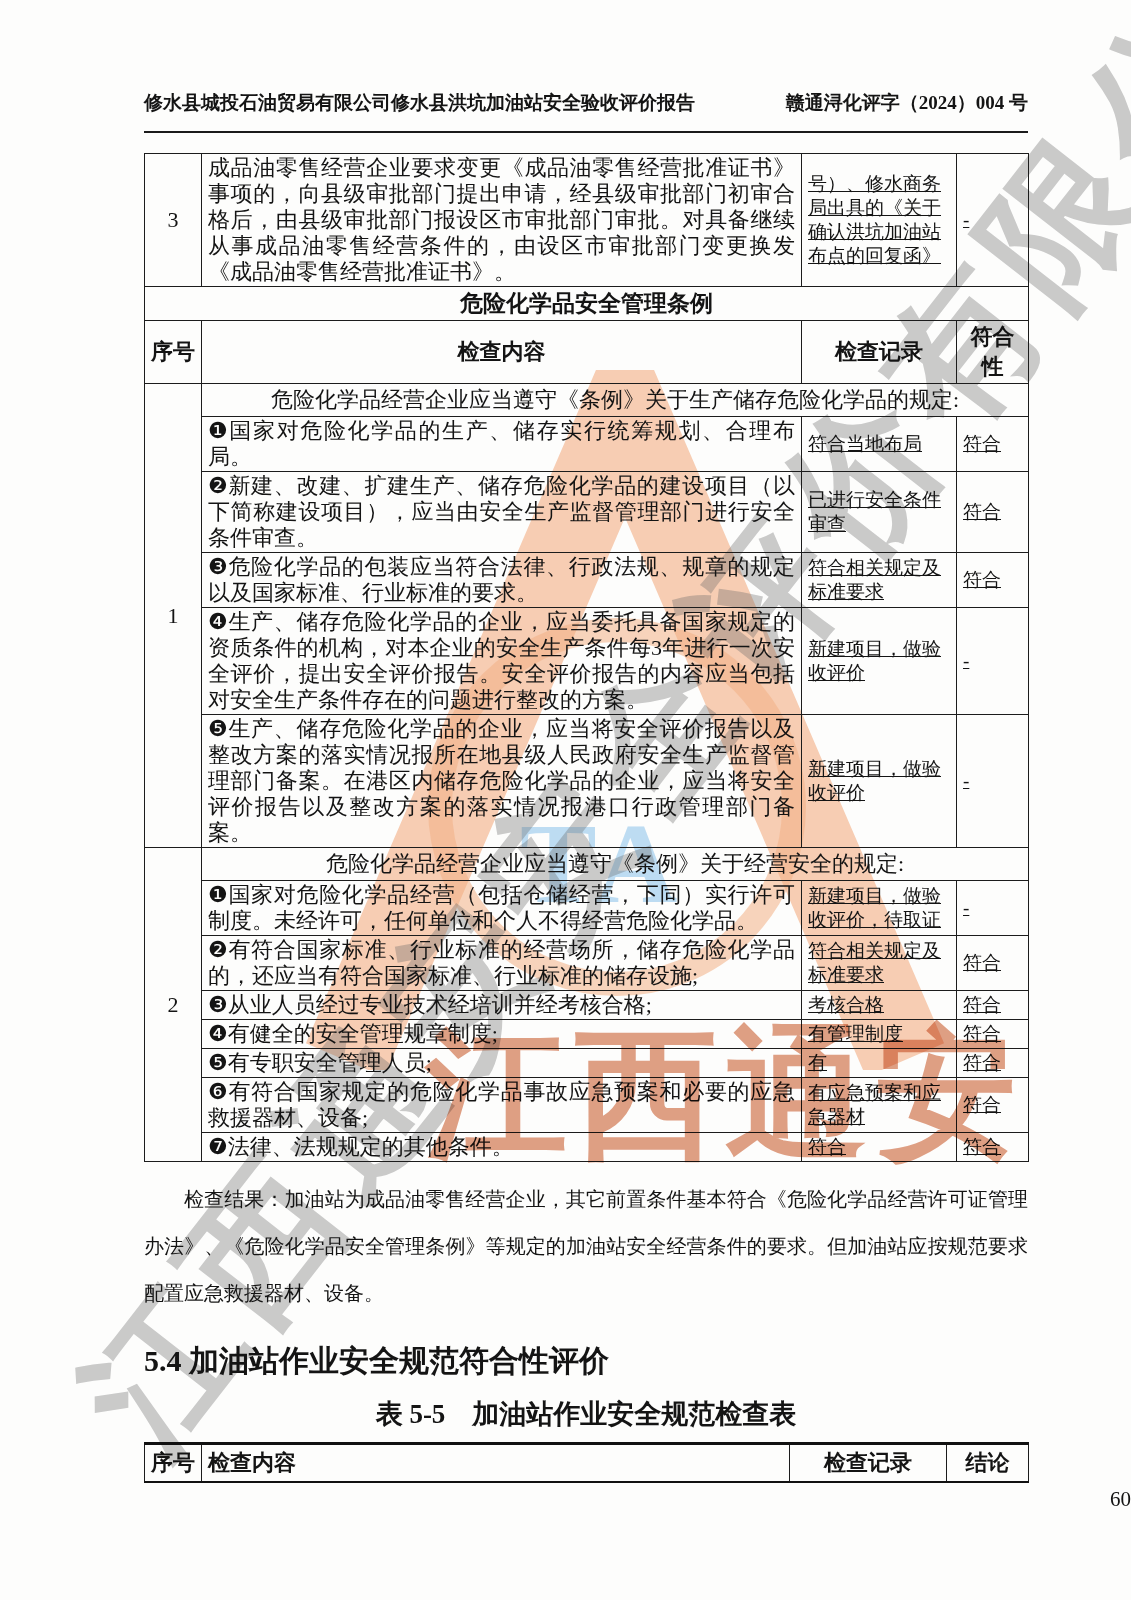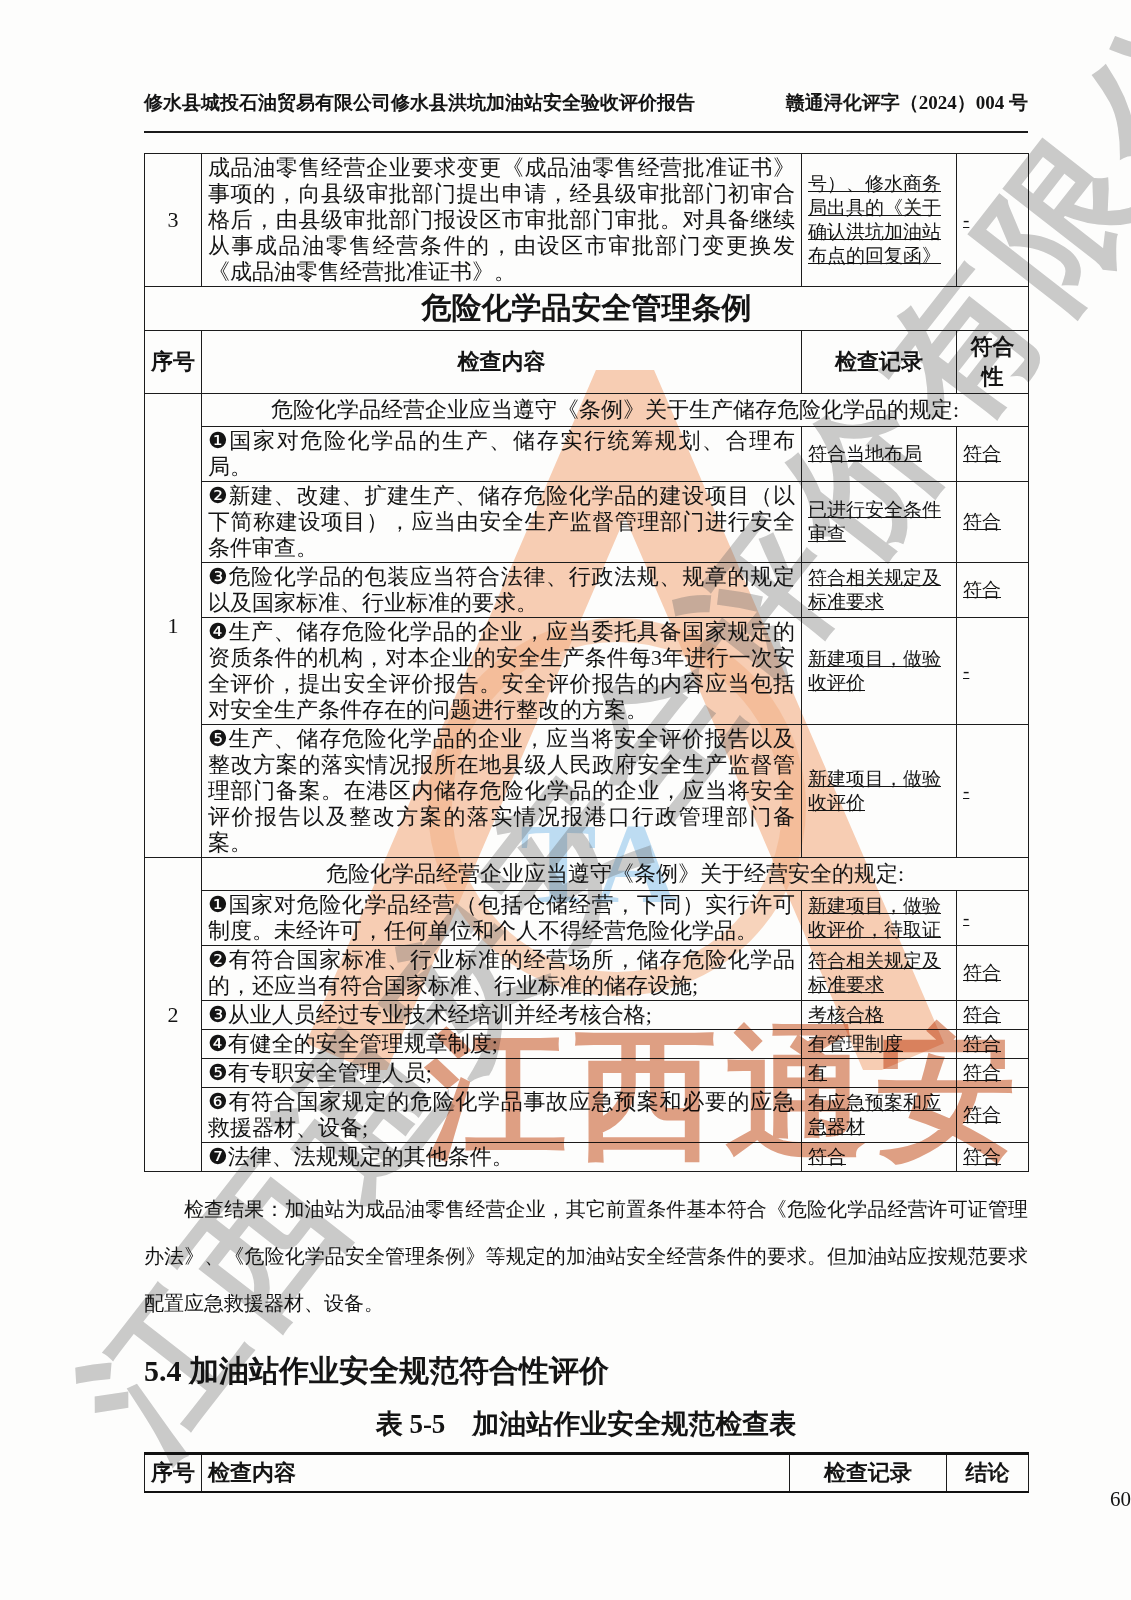--- a/index.html
+++ b/index.html
@@ -14,21 +14,21 @@
   .pg-header { display:flex; justify-content:space-between; align-items:flex-end;
     font-size:19px; font-weight:bold; padding-bottom:15px; border-bottom:2.5px solid #1b1b1b; }
 
   
   .doc-table { border-collapse:collapse; table-layout:fixed; width:884px; }
   .doc-table td { border:1.5px solid #1c1c1c; padding:1px 6px; vertical-align:middle; }
   .seq-cell { text-align:center; font-size:22px; }
   .content-cell { font-size:22px; line-height:26px; text-align:justify; }
   .record-cell, .result-cell { font-size:19px; line-height:24px; padding:1px 2px;text-decoration:underline; }
   .colhead td { text-align:center; font-weight:bold; font-size:22px; height:34px; }
-  .banner-cell { text-align:center; font-weight:bold; font-size:30px; height:28px; }
+  .banner-cell { text-align:center; font-weight:bold; font-size:23px; height:28px; }
   .subhead-cell { text-align:center; font-size:22px; height:26px; padding:1px 2px; }
   .t1 { margin-top:20px; }
 
   .t2 { margin-top:8px; border-top:3px solid #111; }
   .t2 .colhead td { border-bottom:2.5px solid #111; }
   .t2 .colhead .head-content { text-align:left; }
   .t2 tr:last-child td { border-bottom:2.5px solid #111; }
 
   
   .para { font-size:20px; line-height:47px; text-align:justify; text-indent:2em; margin:14px 0 0 0; }

